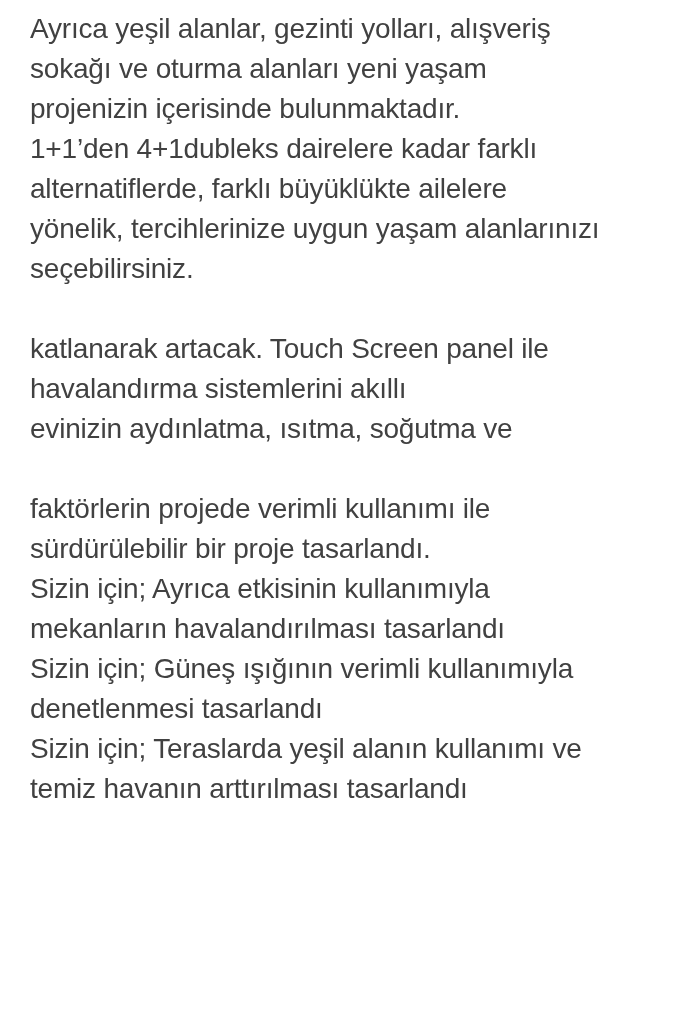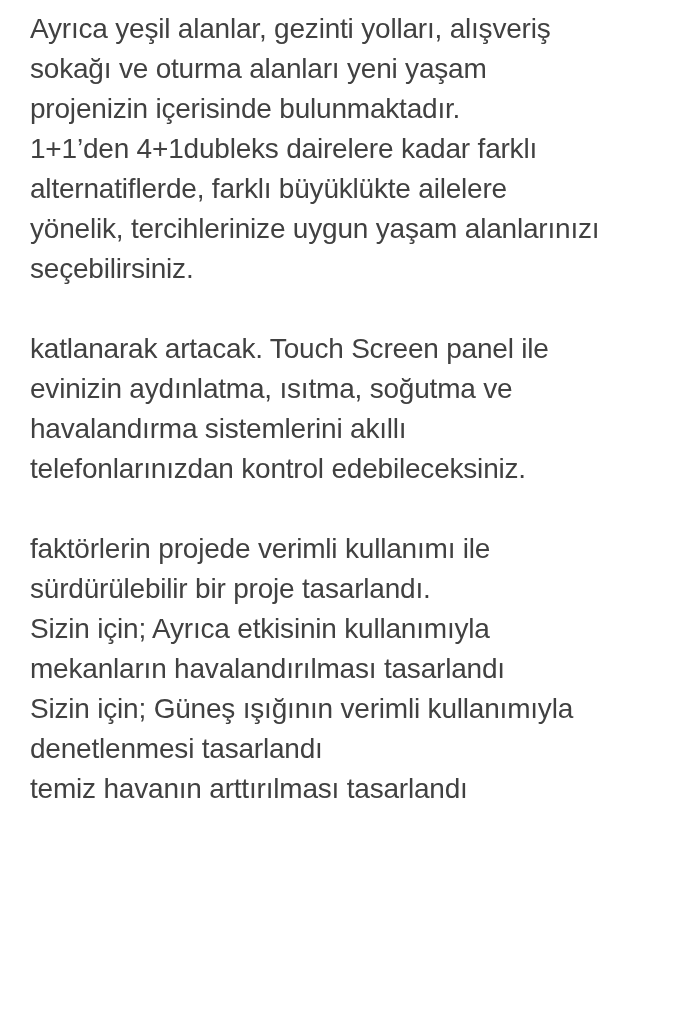--- a/index.html
+++ b/index.html
@@ -48,27 +48,27 @@
       <div class="line">sokağı ve oturma alanları yeni yaşam</div>
       <div class="line">projenizin içerisinde bulunmaktadır.</div>
       <div class="line">1+1’den 4+1dubleks dairelere kadar farklı</div>
       <div class="line">alternatiflerde, farklı büyüklükte ailelere</div>
       <div class="line">yönelik, tercihlerinize uygun yaşam alanlarınızı</div>
       <div class="line">seçebilirsiniz.</div>
     </div>
     <div class="spacer"></div>
     <div>
       <div class="line">katlanarak artacak. Touch Screen panel ile</div>
+      <div class="line">havalandırma sistemlerini akıllı</div>
       <div class="line">evinizin aydınlatma, ısıtma, soğutma ve</div>
-      <div class="line">havalandırma sistemlerini akıllı</div>
-      <div class="line">telefonlarınızdan kontrol edebileceksiniz.</div>
     </div>
     <div class="spacer"></div>
     <div>
       <div class="line">faktörlerin projede verimli kullanımı ile</div>
       <div class="line">sürdürülebilir bir proje tasarlandı.</div>
       <div class="line">Sizin için; Ayrıca etkisinin kullanımıyla</div>
       <div class="line">mekanların havalandırılması tasarlandı</div>
       <div class="line">Sizin için; Güneş ışığının verimli kullanımıyla</div>
       <div class="line">denetlenmesi tasarlandı</div>
+      <div class="line">Sizin için; Teraslarda yeşil alanın kullanımı ve</div>
       <div class="line">temiz havanın arttırılması tasarlandı</div>
     </div>
   </div>
 
 </body></html>

